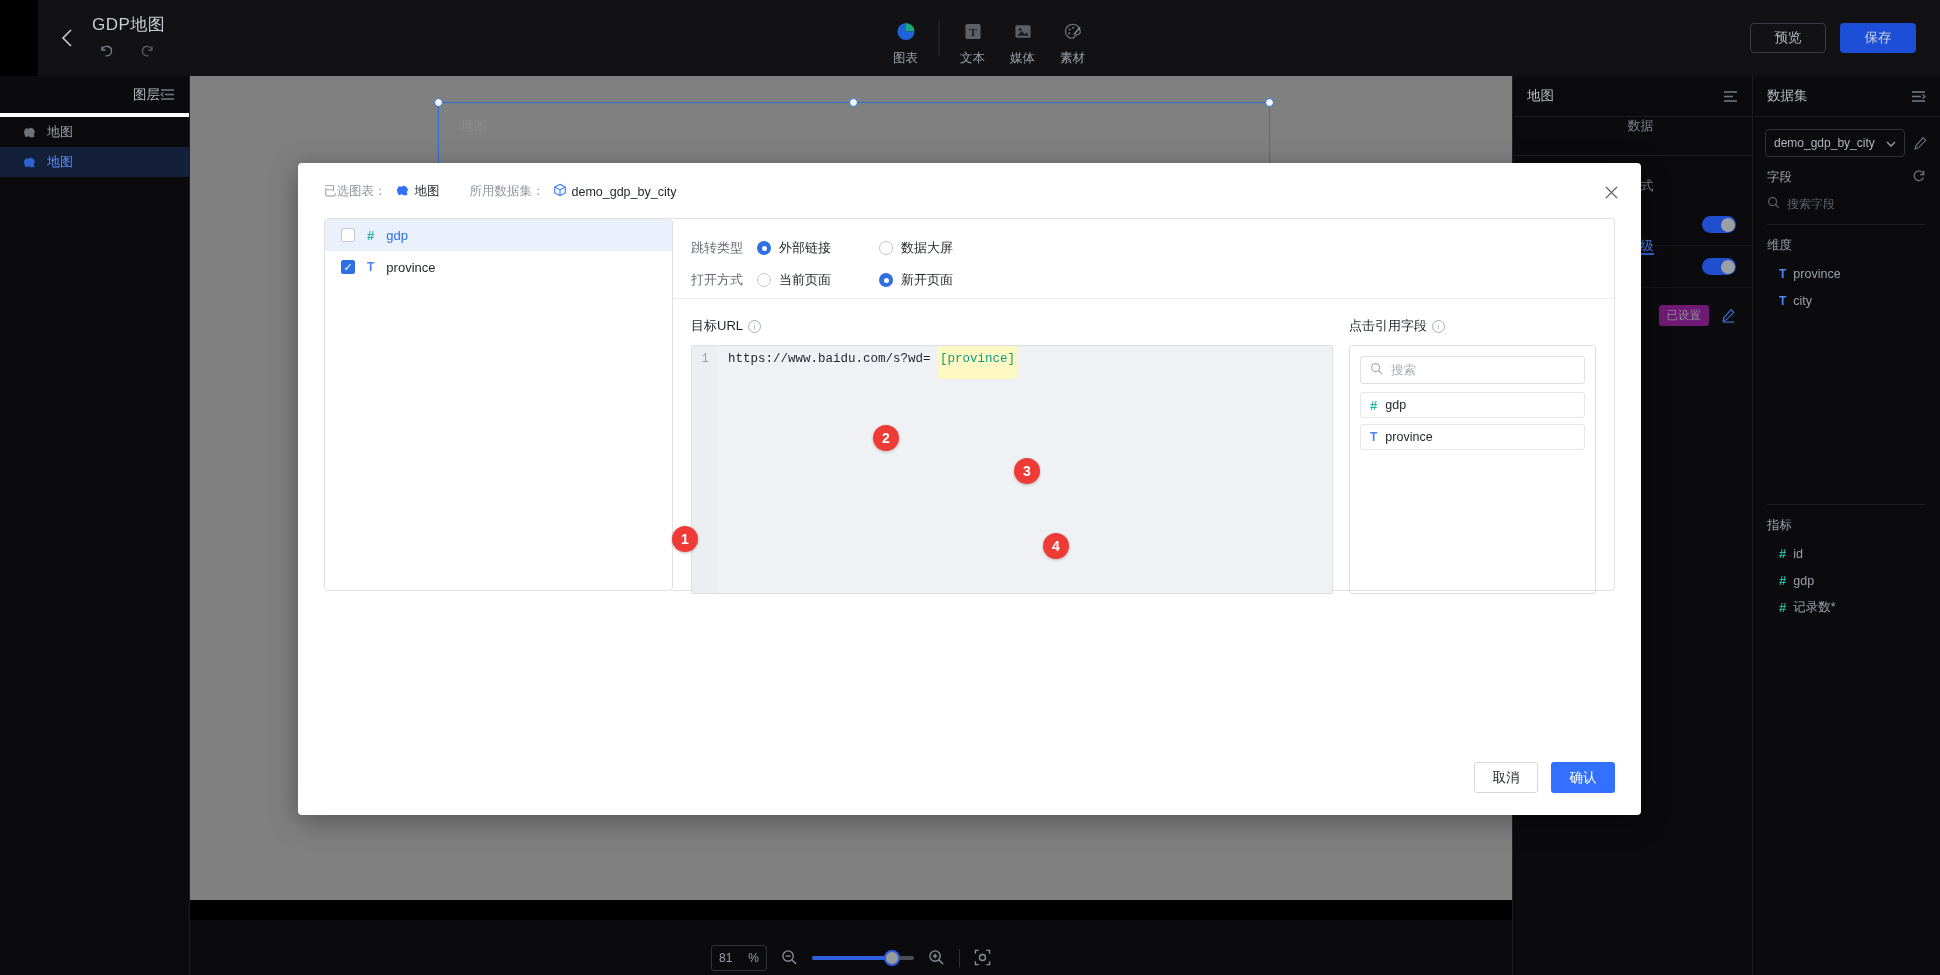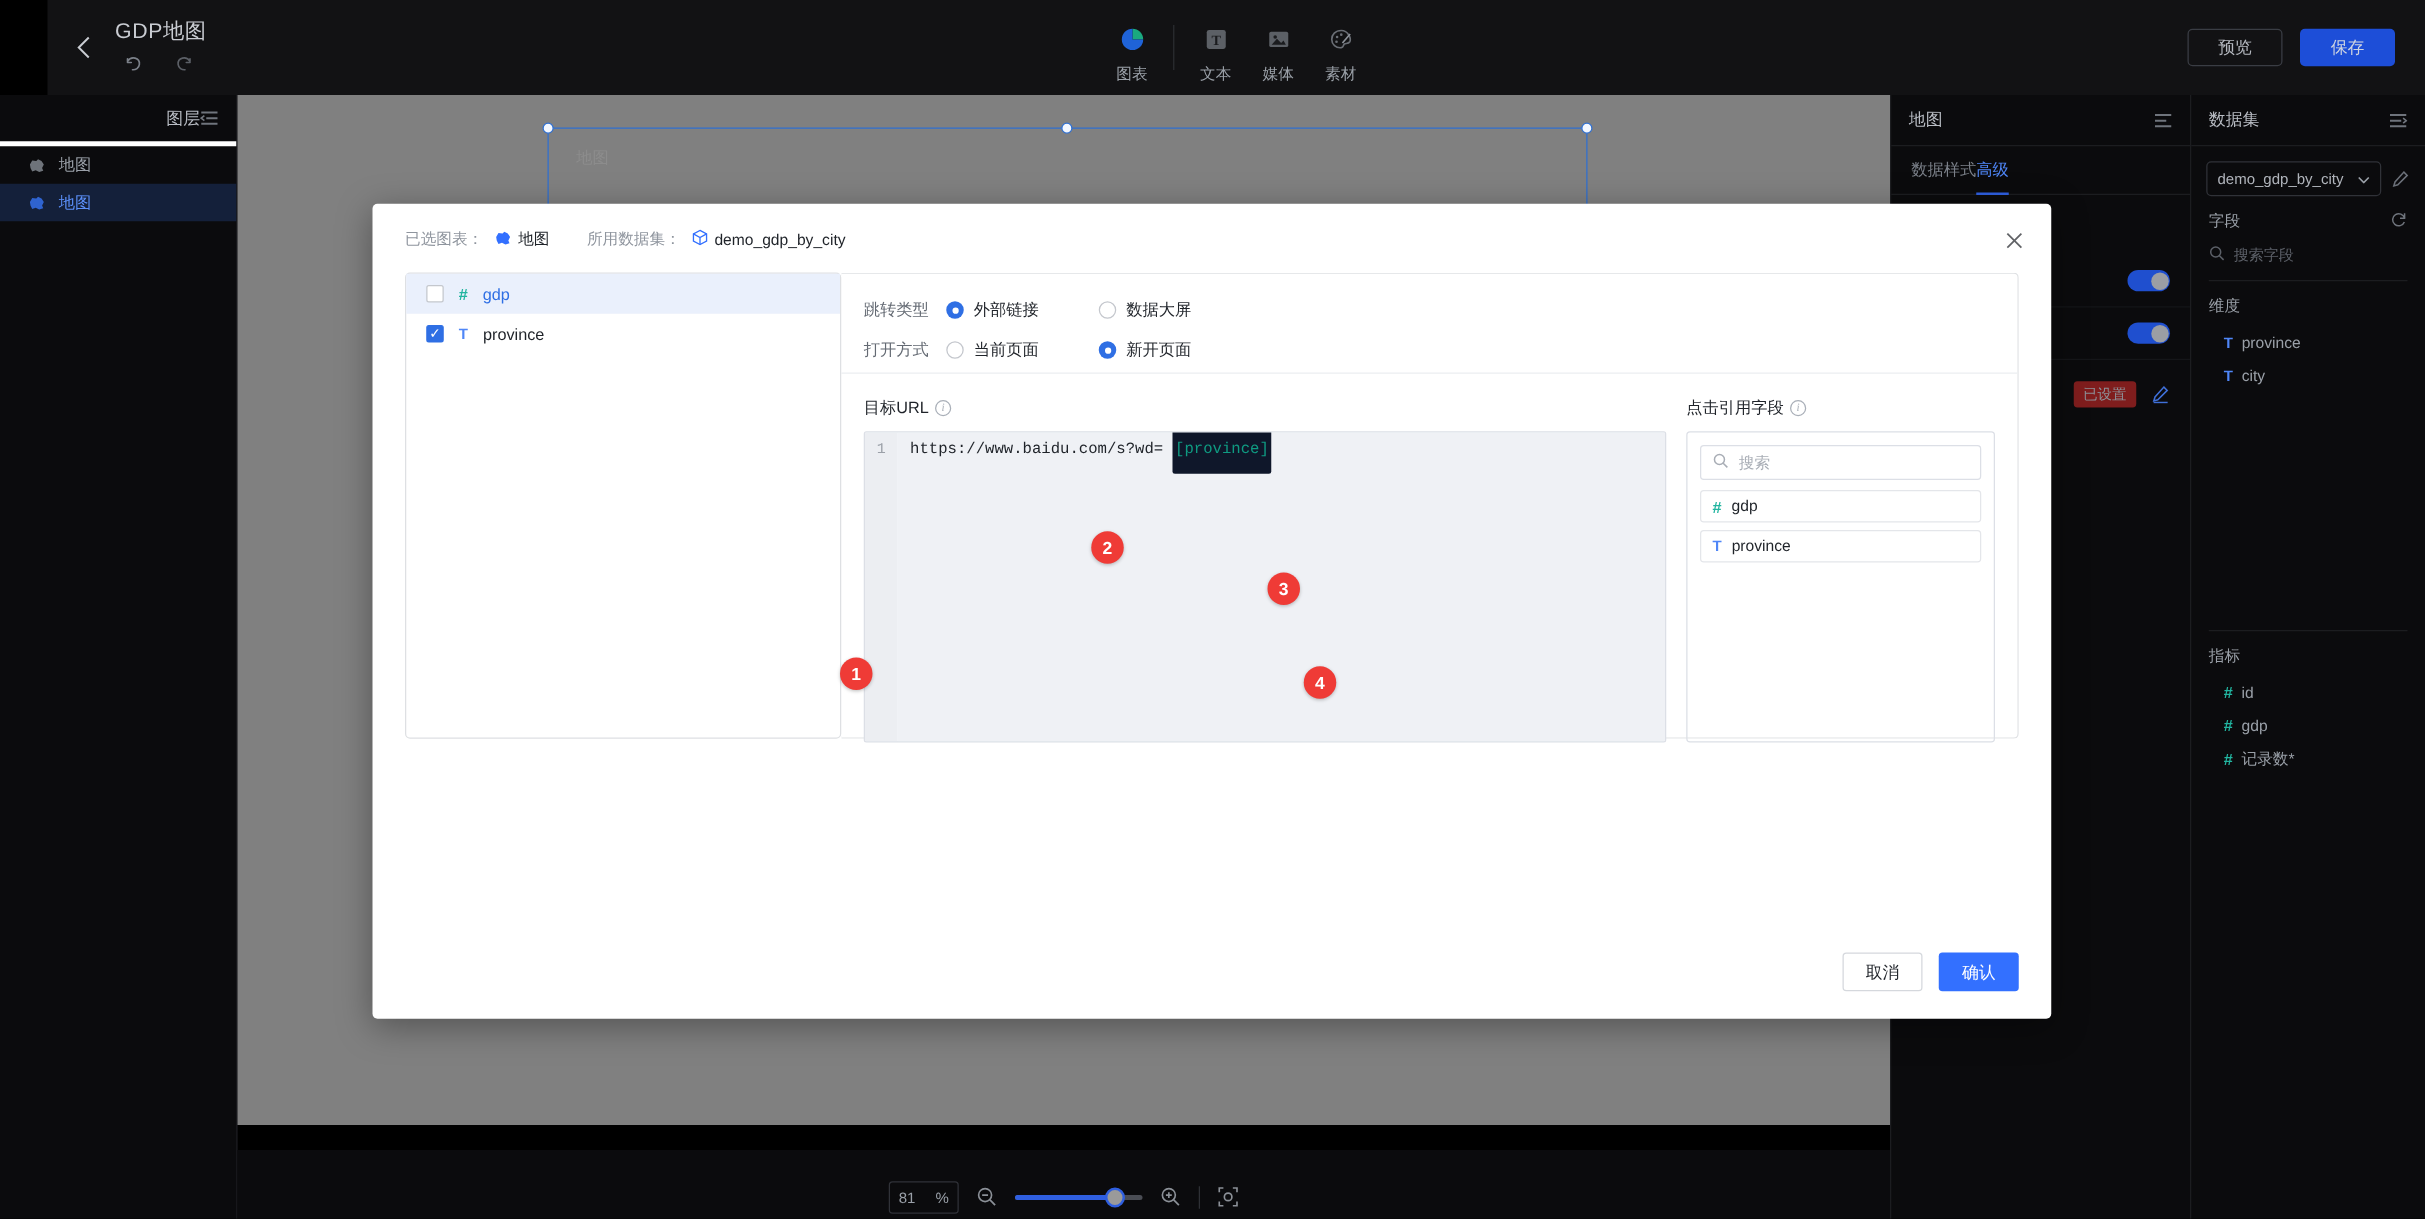--- a/index.html
+++ b/index.html
@@ -111,33 +111,33 @@
   
   .rpanel {
     position: absolute; left: 1512px; top: 76px; width: 240px; height: 899px;
     background: #0b0b0d; border-left: 1px solid #1c1d20;
   }
   .rpanel-head {
     height: 41px; display: flex; align-items: center; justify-content: space-between;
     padding: 0 14px; border-bottom: 1px solid #1c1d20;
   }
   .rpanel-title { color: #b9bdc4; font-size: 13.5px; }
-  .rtabs { height: 39px; display: flex; align-items: center; padding-left: 16px; border-bottom: 1px solid #1c1d20; }
+  .rtabs { height: 39px; display: flex; align-items: center; gap: 42px; padding-left: 16px; border-bottom: 1px solid #1c1d20; flex-direction: column; }
   .rtab { color: #7b8089; font-size: 13px; cursor: pointer; height: 39px; display: flex; align-items: center; position: relative; }
   .rtab.active { color: #4f86f7; }
   .rtab.active::after { content:''; position:absolute; bottom:0; left:0; right:0; height:2px; background:#2f5fe0; }
   .rrow {
     height: 42px; display: flex; align-items: center; justify-content: space-between;
     padding: 0 16px; border-bottom: 1px solid #151619;
   }
   .rrow-label { color: #9aa0a8; font-size: 12.5px; }
   .toggle-on { width: 34px; height: 17px; border-radius: 9px; background: #1f4fcf; position: relative; cursor: pointer; }
   .toggle-on::after { content:''; position:absolute; right:1.5px; top:1.5px; width:14px; height:14px; border-radius:50%; background:#9b9ea4; }
   .badge-set {
-    background: #7f1d1d; color: #8d9198; font-size: 11.5px;
+    background: #701a75; color: #8d9198; font-size: 11.5px;
     padding: 3px 8px; border-radius: 3px;
   }
   .pencil { color: #3f6fd8; font-size: 15px; cursor: pointer; margin-left: 12px; display:flex; }
 
   
   .dpanel {
     position: absolute; left: 1752px; top: 76px; width: 188px; height: 899px;
     background: #0b0b0d; border-left: 1px solid #1c1d20;
   }
   .dpanel-head {
@@ -242,21 +242,21 @@
     width: 26px; background: #eceef2; color: #9ba0a8; font-size: 12px;
     font-family: "Liberation Mono", "DejaVu Sans Mono", monospace;
     text-align: center; padding-top: 6px;
   }
   .code-text {
     flex: 1; background: #eff1f5; padding: 6px 0 0 10px; font-size: 12.5px;
     font-family: "Liberation Mono", "DejaVu Sans Mono", monospace; color: #1f2329;
     position: relative;
   }
   .token {
-    background: #0f172a; color: #0f9b82; padding: 13px 2px; border-radius: 2px;
+    background: #fef9c3; color: #0f9b82; padding: 13px 2px; border-radius: 2px;
   }
   .ref-box { height: 249px; border: 1px solid #dcdfe6; border-radius: 3px; padding: 10px; text-align: right; }
   .ref-search {
     height: 28px; border: 1px solid #dcdfe6; border-radius: 3px; display: flex;
     align-items: center; gap: 8px; padding: 0 9px; color: #a8adb5; font-size: 12.5px;
     margin-bottom: 8px; cursor: text;
   }
   .ref-item {
     height: 26px; border: 1px solid #e4e6ea; border-radius: 3px; display: flex;
     align-items: center; gap: 8px; padding: 0 9px; font-size: 12.5px; color: #1f2329;

